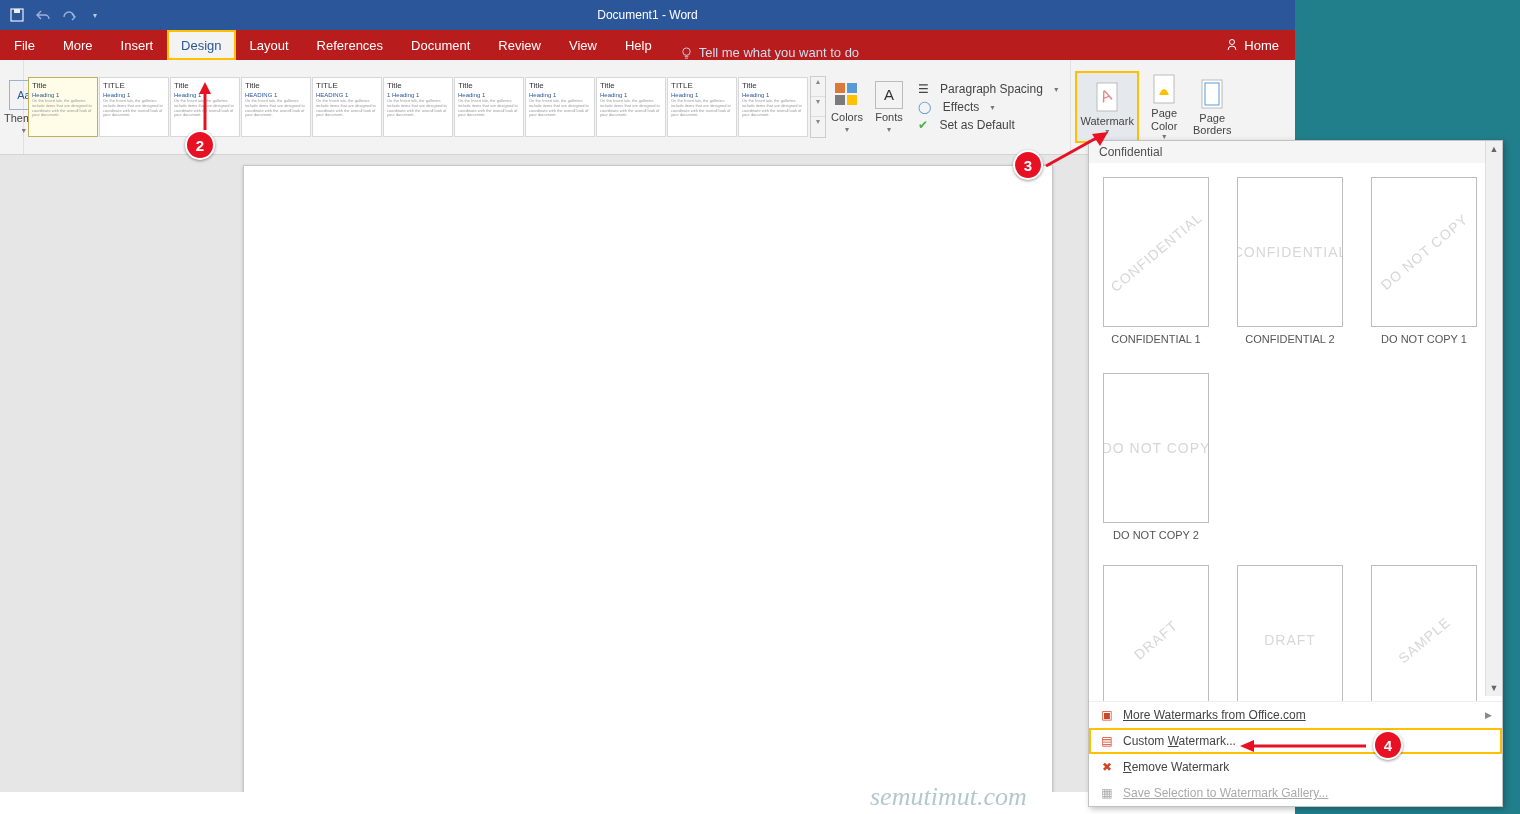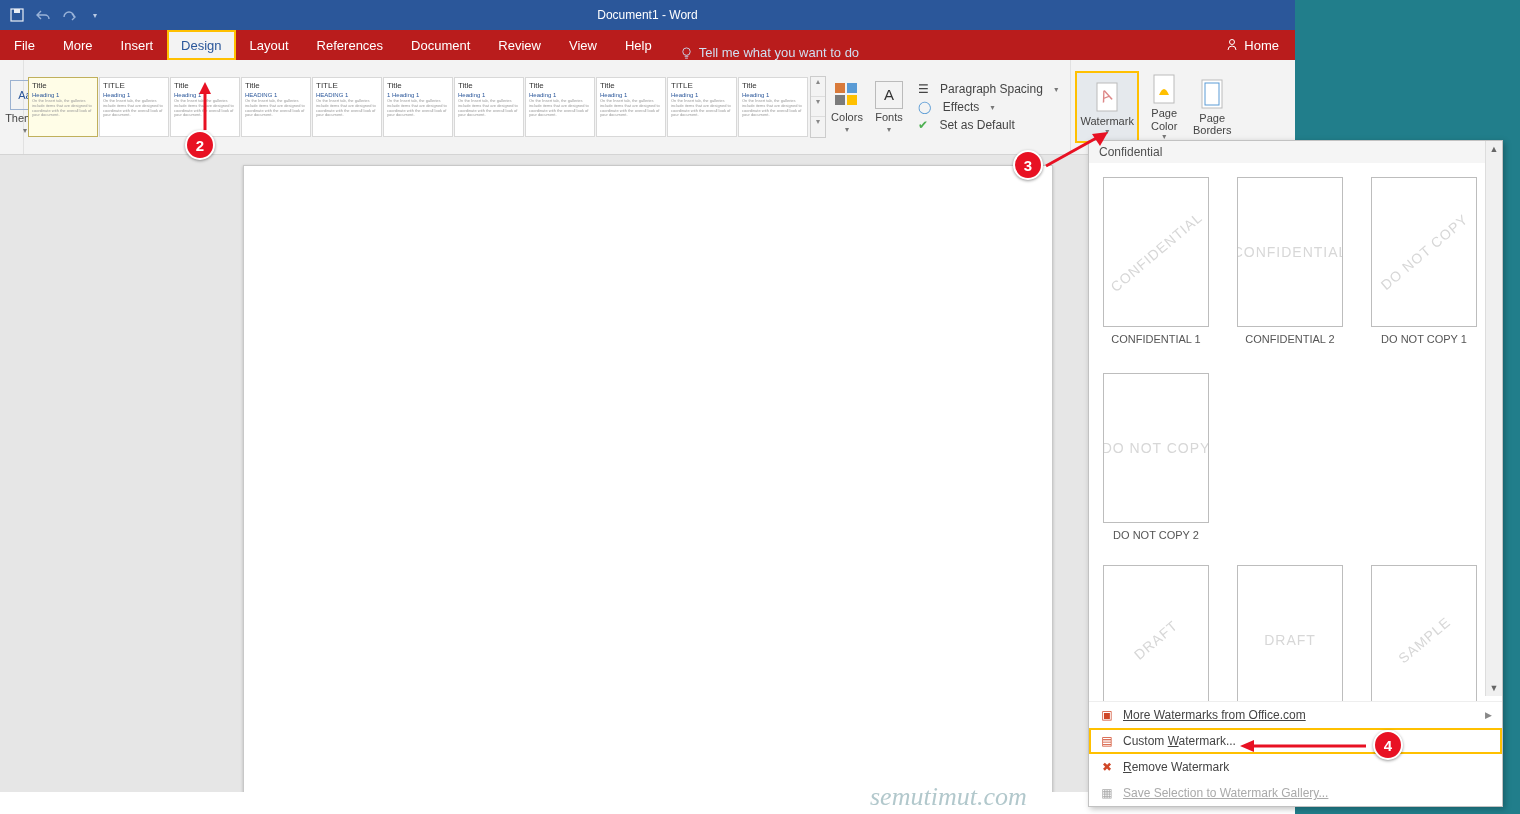--- a/index.html
+++ b/index.html
@@ -19,21 +19,21 @@
 .tabs { height: 30px; background: #b91c1c; display: flex; align-items: stretch; color: #fff; font-size: 13px; }
 .tab { padding: 0 14px; display: flex; align-items: center; cursor: pointer; }
 .tab.active { background: #f3f3f3; color: #2b579a; }
 .tab.highlight { outline: 2px solid #ffc000; outline-offset: -2px; }
 .tellme { display: flex; align-items: flex-end; gap: 6px; color: #d0dff2; font-size: 13px; padding-left: 14px; }
 .tellme svg { width: 13px; height: 13px; }
 .share { margin-left: auto; padding: 0 16px; display: flex; align-items: center; gap: 5px; }
 
 
 .ribbon { height: 95px; background: #f3f3f3; border-bottom: 1px solid #d4d4d4; display: flex; }
-.group { border-right: 1px solid #e1e1e1; display: flex; }
+.group { border-right: 1px solid #e1e1e1; display: flex; flex-direction: column; }
 .group-body { flex: 1; display: flex; align-items: center; padding: 3px 4px; }
 .group-label { text-align: center; font-size: 11px; color: #666; padding: 2px 0; }
 .themes-btn { width: 42px; display: flex; flex-direction: column; align-items: center; gap: 2px; font-size: 11px; color: #444; }
 .themes-icon { width: 30px; height: 30px; border: 1px solid #9bb1d0; display: flex; align-items: center; justify-content: center; font-size: 11px; color: #2b579a; }
 .gallery { display: flex; gap: 1px; }
 .gal-item { width: 70px; height: 60px; background: #fff; border: 1px solid #d8d8d8; padding: 3px; font-size: 6px; color: #555; overflow: hidden; }
 .gal-item.selected { border: 1px solid #c0b05c; background:#fffde7; }
 .gal-title { font-size: 8px; color: #333; margin-bottom: 2px; }
 .vbtn { display: flex; flex-direction: column; align-items: center; justify-content: center; width: 42px; font-size: 11px; color: #444; gap: 2px; }
 .vbtn-icon { width: 28px; height: 28px; }

